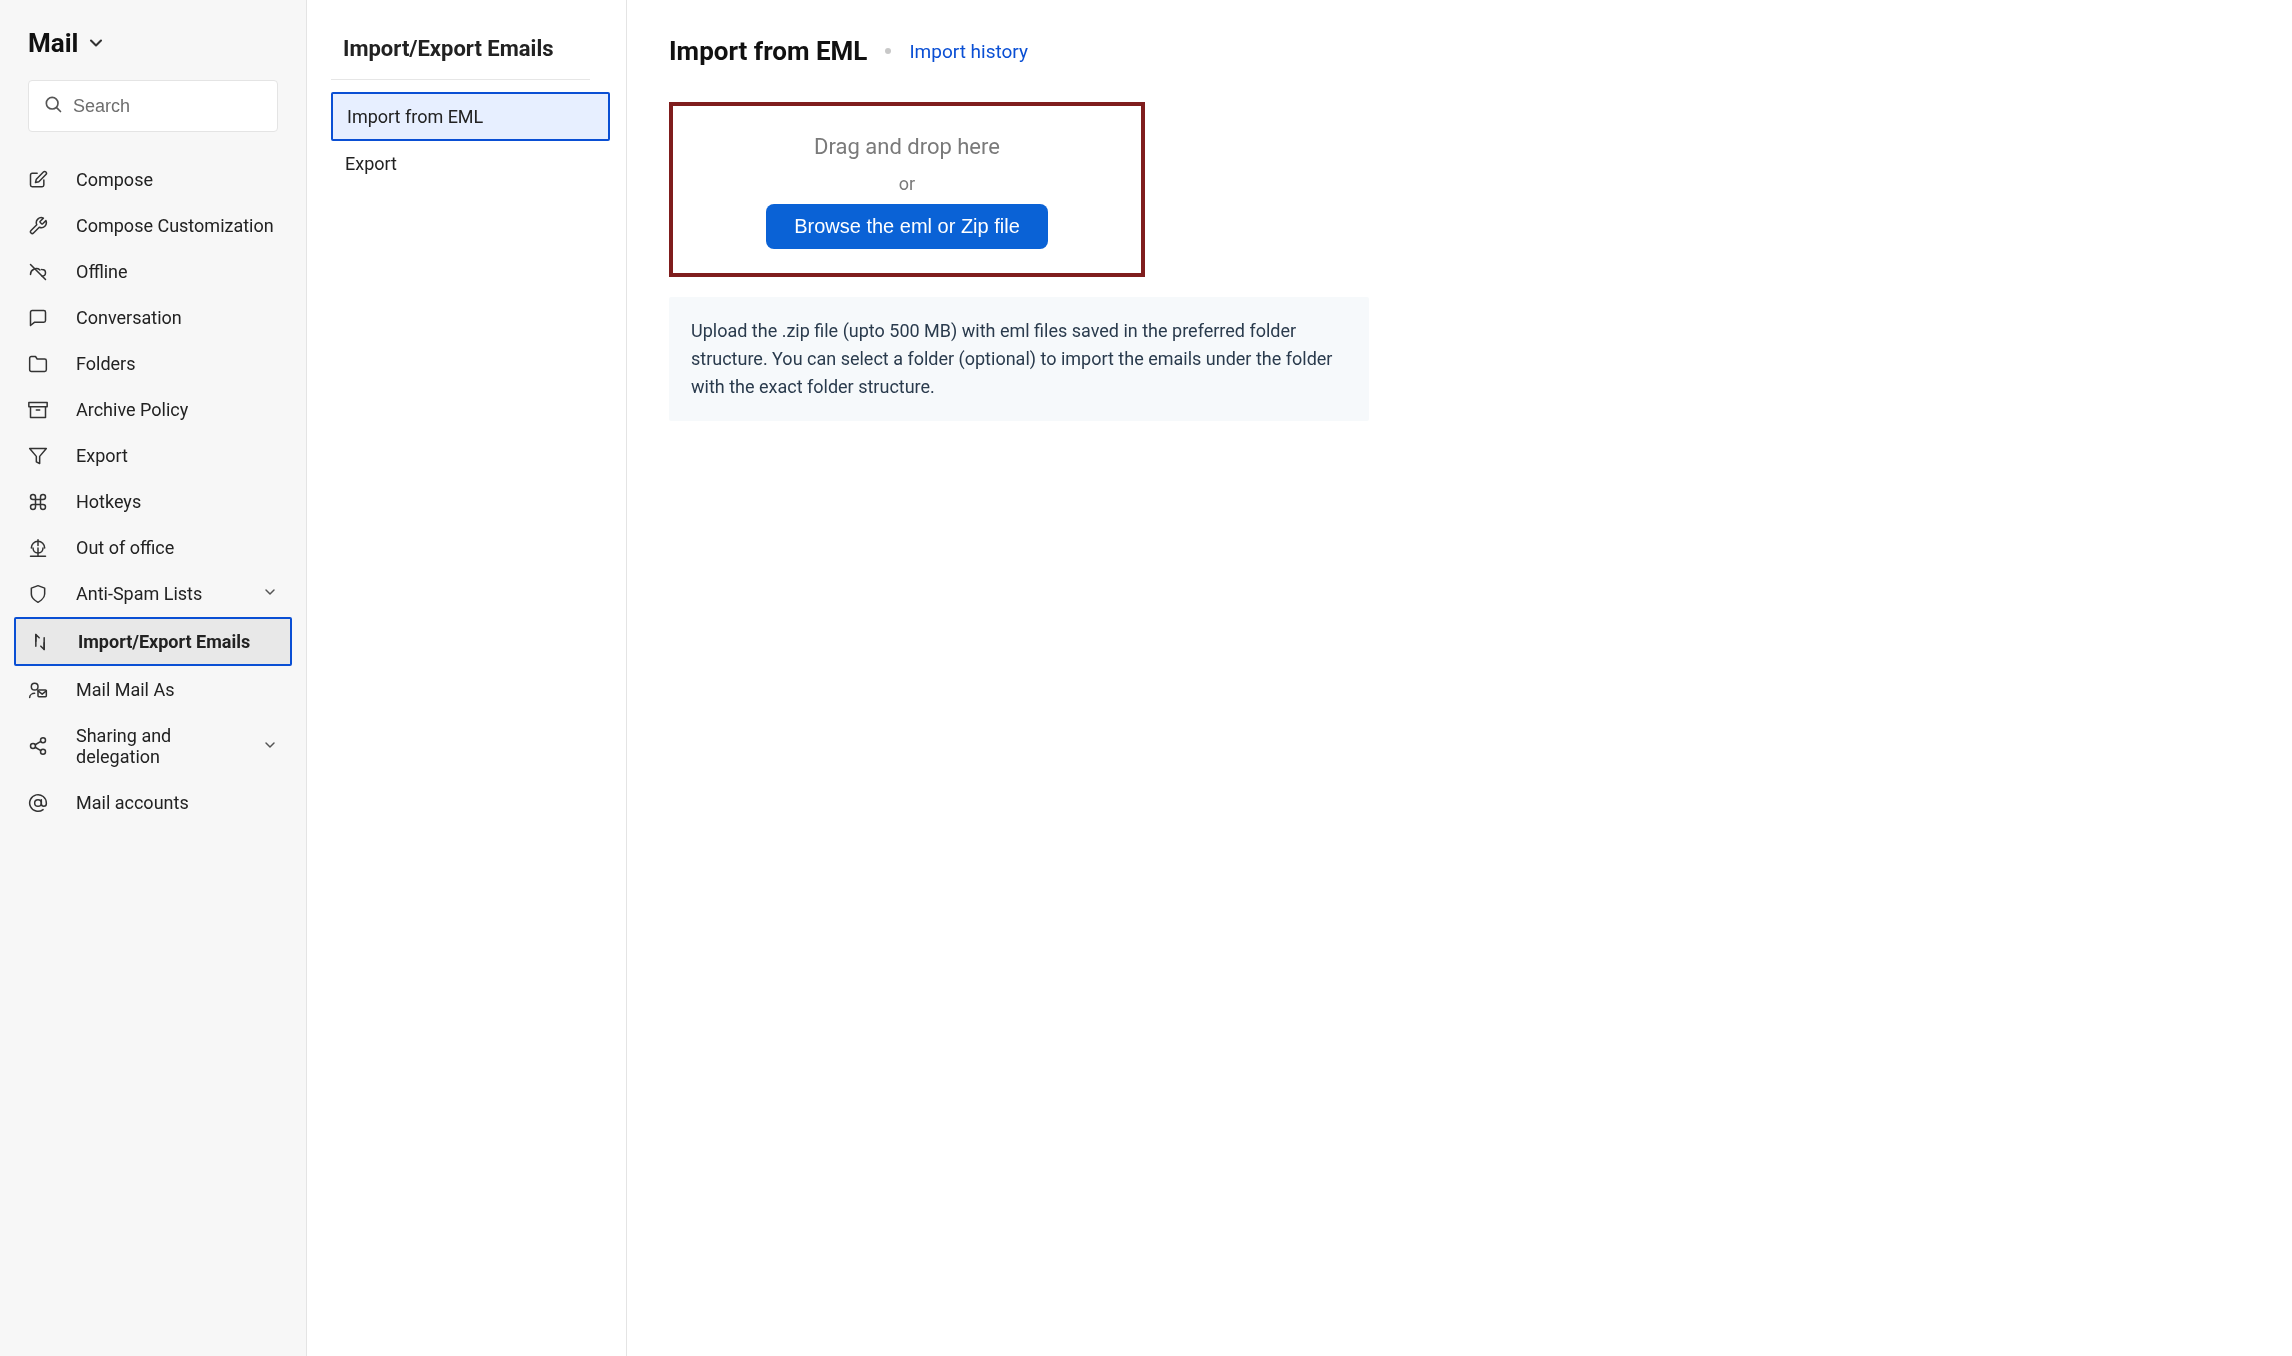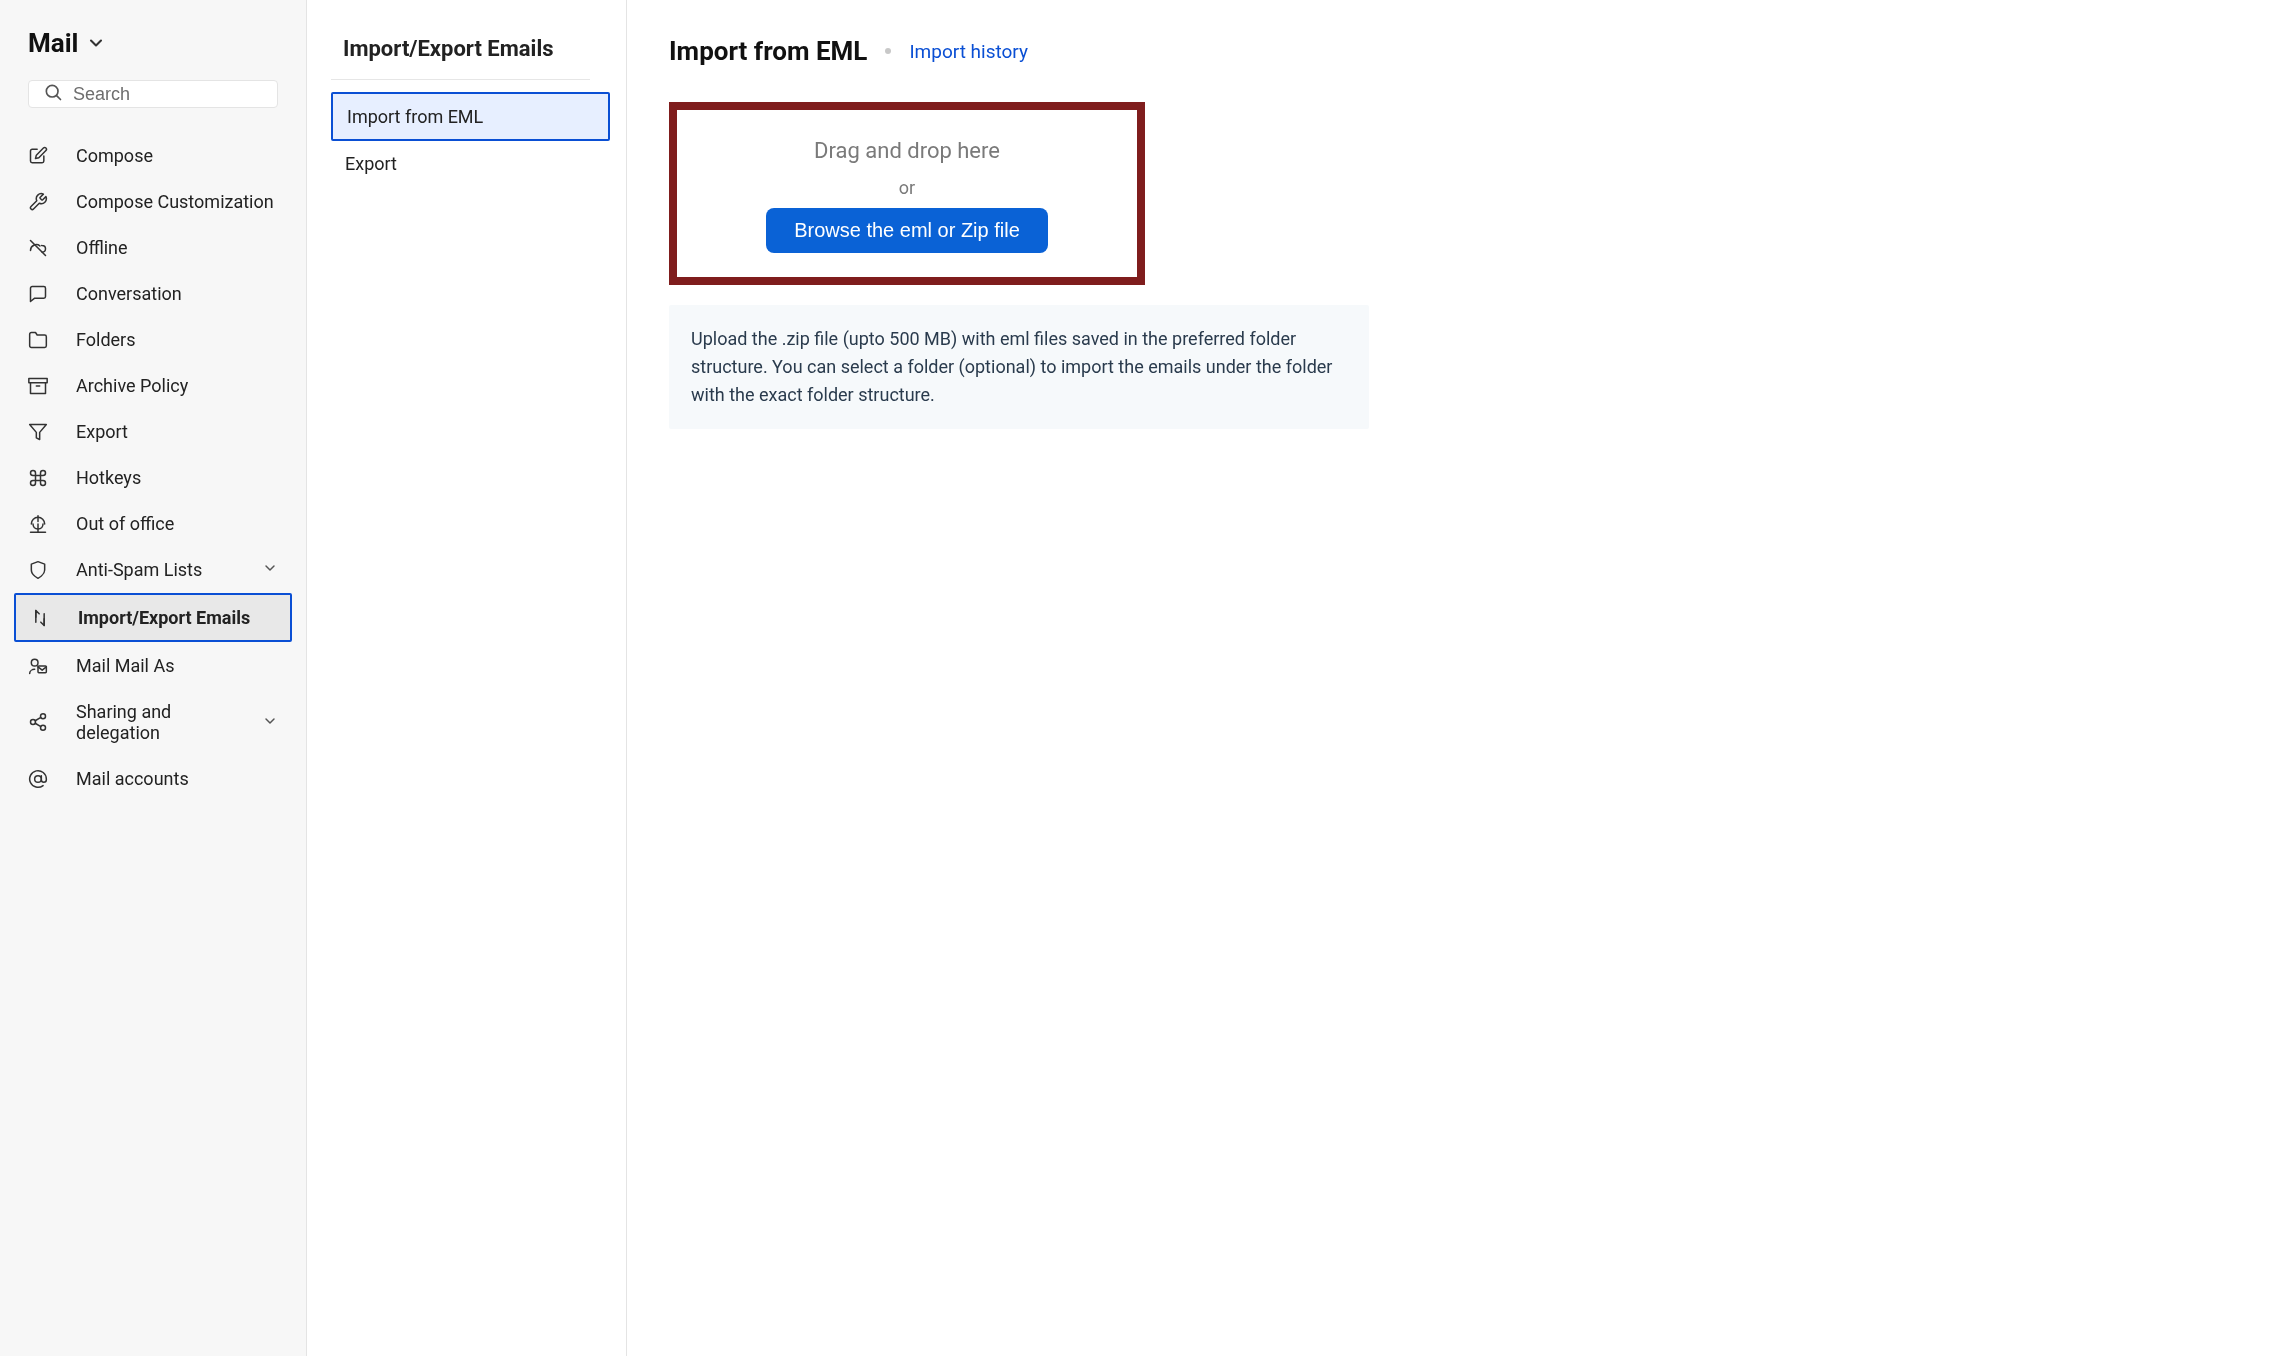--- a/index.html
+++ b/index.html
@@ -35,21 +35,21 @@
   .sidebar-header svg { flex-shrink: 0; }
   .search-wrap {
     padding: 0 28px 18px 28px;
   }
   .search-box {
     display: flex;
     align-items: center;
     background: #fff;
     border: 1px solid #e4e4e4;
     border-radius: 4px;
-    height: 28px;
+    height: 52px;
     padding: 12px 14px;
   }
   .search-box input {
     border: none;
     outline: none;
     font-size: 18px;
     width: 100%;
     background: transparent;
     color: #555;
   }
@@ -131,21 +131,21 @@
   }
   .history-link {
     color: #0a4fd4;
     font-size: 19px;
     text-decoration: none;
     cursor: pointer;
   }
 
   .dropzone {
     width: 476px;
-    border: 8px solid #7f1d1d;
+    border: 4px solid #7f1d1d;
     padding: 28px 20px 24px 20px;
     display: flex;
     flex-direction: column;
     align-items: center;
     background: #fff;
   }
   .dz-hint {
     font-size: 22px;
     color: #7a7a7a;
     margin-bottom: 14px;

